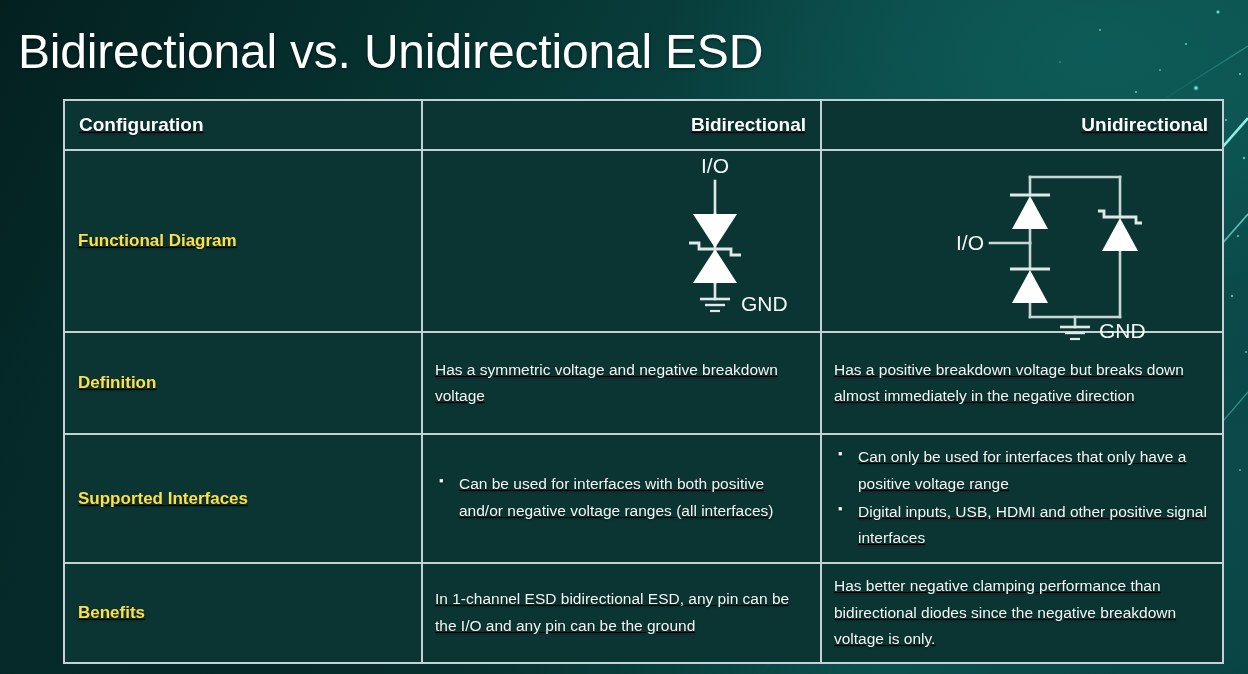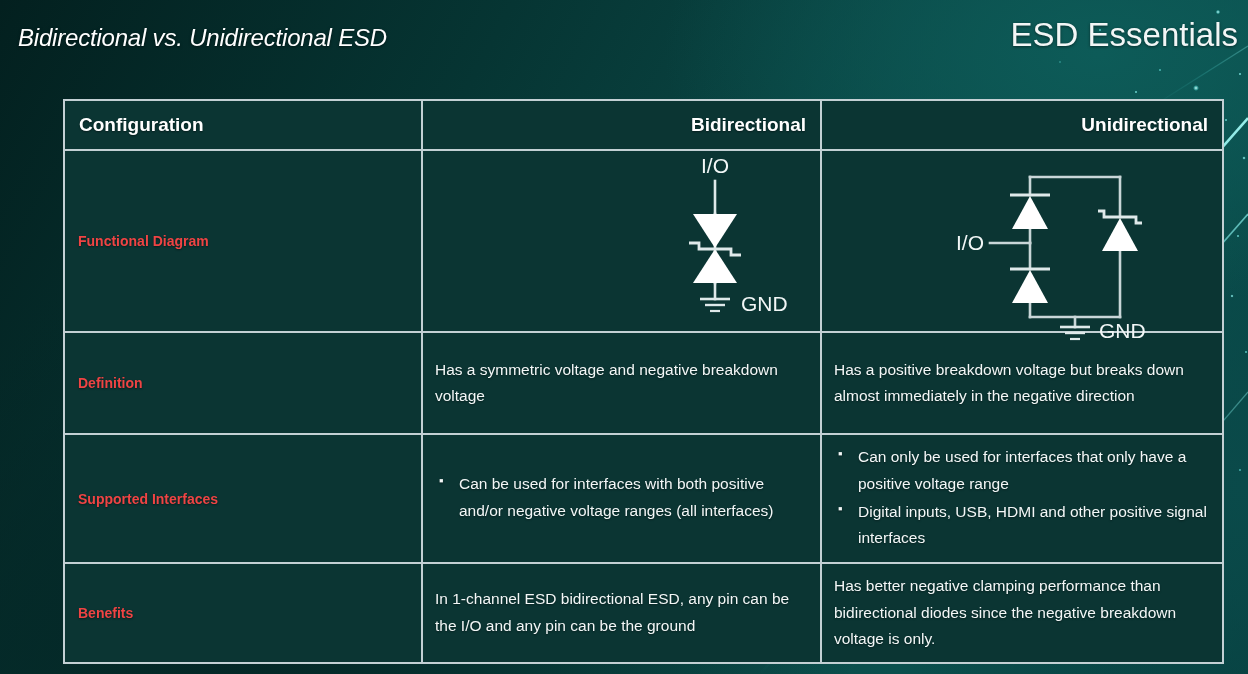--- a/index.html
+++ b/index.html
@@ -34,47 +34,47 @@
     position: absolute;
     inset: 0;
     pointer-events: none;
   }
 
   
   #title {
     position: absolute;
     left: 18px;
     top: 24px;
-    font-size: 24px;
+    font-size: 48px;
     font-weight: 400;
     color: #ffffff;
     letter-spacing: -0.2px;
     white-space: nowrap;
     text-shadow: 0 1px 3px rgba(0,0,0,0.55);
-    font-style: italic;
   }
 
   #brand {
     position: absolute;
     right: 10px;
     top: 16px;
     font-size: 33px;
     font-weight: 400;
     color: #f2f6f6;
     white-space: nowrap;
     text-shadow: 0 1px 3px rgba(0,0,0,0.5);
   }
 
   
   #table-wrap {
     position: absolute;
     left: 63px;
     top: 99px;
     width: 1068px;
     height: 565px;
+    text-decoration: underline;
   }
 
   table.cmp {
     width: 100%;
     height: 100%;
     border-collapse: collapse;
     table-layout: fixed;
   }
 
   table.cmp col.c1 { width: 358px; }
@@ -95,22 +95,22 @@
     font-weight: bold;
     height: 50px;
     padding: 0 14px;
     text-shadow: 0 1px 2px rgba(0,0,0,0.45);
   }
   thead th.left-head { text-align: left; }
   thead th.ctr-head  { text-align: right; }
 
   
   td.rowlabel {
-    color: #ef4444;
-    font-size: 14px;
+    color: #fde047;
+    font-size: 17px;
     font-weight: bold;
     padding: 0 0 0 13px;
     text-align: left;
     text-shadow: 0 1px 2px rgba(0,0,0,0.45);
   }
 
   
   td.textcell {
     color: #f3f7f7;
     font-size: 15.5px;
@@ -209,21 +209,20 @@
       <circle cx="1246" cy="352" r="1.3" fill="url(#dotG)"></circle>
       <circle cx="1204" cy="420" r="1.5" fill="url(#dotG)"></circle>
       <circle cx="1240" cy="470" r="1.2" fill="url(#dotG)"></circle>
       <circle cx="1100" cy="30" r="1.3" fill="url(#dotG)"></circle>
       <circle cx="1060" cy="62" r="1.0" fill="url(#dotG)"></circle>
       <circle cx="1122" cy="132" r="2.2" fill="url(#dotG)"></circle>
     </g>
   </svg>
 
   <div id="title">Bidirectional vs. Unidirectional ESD</div>
-  <div id="brand">ESD Essentials</div>
 
   <div id="table-wrap">
     <table class="cmp">
       <colgroup>
         <col class="c1">
           <col class="c2">
           <col class="c3">
       </colgroup>
 
       <thead>

